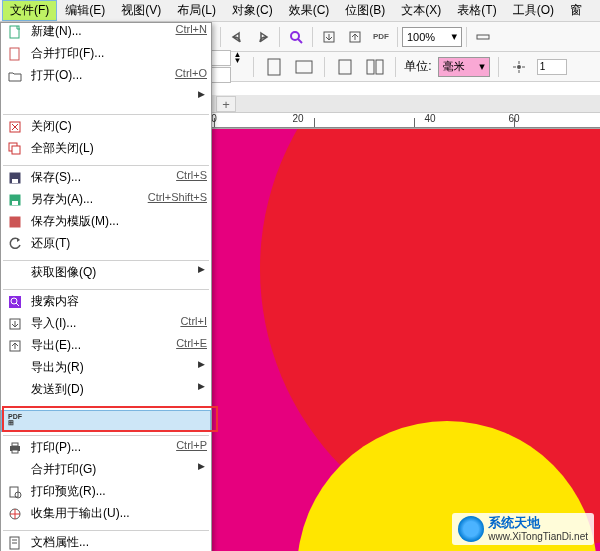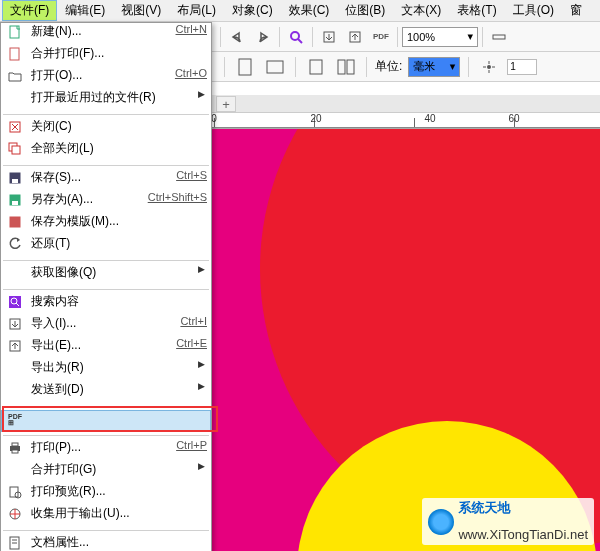--- a/index.html
+++ b/index.html
@@ -1,21 +1,21 @@
 <!DOCTYPE html>
 <html><head>
 <meta charset="utf-8">
 <style>
 * { margin: 0; padding: 0; box-sizing: border-box; }
 body { font-family: "Microsoft YaHei", sans-serif; font-size: 12px; background: #fff; width: 600px; height: 551px; overflow: hidden; position: relative; }
 .menubar { display: flex; background: #f0f0f0; border-bottom: 1px solid #d0d0d0; height: 22px; align-items: center; padding: 0 2px; }
 .menubar-item { padding: 2px 8px; cursor: default; }
 .menubar-item.active { background: #bef264; border: 1px solid #7ab5e0; padding: 1px 7px; }
 .toolbar { display: flex; background: #f8f8f8; border-bottom: 1px solid #d0d0d0; height: 30px; align-items: center; padding: 0 4px; gap: 2px; }
-.toolbar2 { display: flex; background: #f8f8f8; border-bottom: 1px solid #d0d0d0; height: 30px; align-items: center; padding: 0 4px; gap: 6px; }
+.toolbar2 { display: flex; background: #f8f8f8; border-bottom: 1px solid #d0d0d0; height: 30px; align-items: center; padding: 0 20px; gap: 6px; justify-content: center; }
 .tb-btn { width: 24px; height: 24px; display: flex; align-items: center; justify-content: center; }
 .tb-sep { width: 1px; height: 20px; background: #d0d0d0; margin: 0 2px; }
 .dropdown-menu { position: absolute; top: 22px; left: 0; width: 212px; background: #fff; border: 1px solid #999; box-shadow: 2px 2px 5px rgba(0,0,0,0.3); z-index: 100; }
 .menu-item { display: flex; align-items: flex-start; height: 22px; padding: 0 4px; position: relative; }
 .menu-item.highlighted { background: #cde6f7; border: 1px solid #7ab5e0; padding: 0 3px; height: 22px; }
 .menu-icon { width: 20px; height: 18px; display: flex; align-items: center; justify-content: center; margin-right: 6px; }
 .menu-label { flex: 1; }
 .menu-shortcut { color: #555; font-size: 11px; text-decoration: underline; }
 .menu-arrow { position: absolute; right: 6px; font-size: 9px; color: #333; }
 .menu-sep { height: 1px; background: #d0d0d0; margin: 3px 2px; }
@@ -24,30 +24,30 @@
 .ruler-h::after { content: ""; position: absolute; bottom: 0; left: 0; right: 0; height: 1px; background: #888; }
 .tick { position: absolute; bottom: 0; width: 1px; height: 5px; background: #666; }
 .tick.major { height: 10px; }
 .tick-label { position: absolute; bottom: 4px; font-size: 10px; color: #333; transform: translateX(-50%); }
 .canvas-area { position: absolute; top: 129px; left: 212px; right: 0; bottom: 0; background: #fff; overflow: hidden; }
 .shape-pink { position: absolute; top: 0; left: 0; width: 100%; height: 100%; background: #e6007e; }
 .shape-red { position: absolute; top: -140px; right: -220px; width: 560px; height: 560px; background: #eb1b2e; border-radius: 50%; }
 .shape-yellow { position: absolute; bottom: -170px; left: 85px; width: 300px; height: 300px; background: #ffe600; border-radius: 50%; }
 .tab-area { position: absolute; top: 95px; left: 212px; height: 18px; background: #e8e8e8; border-bottom: 1px solid #ccc; width: 388px; }
 .tab-plus { width: 20px; height: 16px; background: #f0f0f0; border: 1px solid #ccc; display: flex; align-items: center; justify-content: center; margin: 1px 0 0 4px; font-size: 13px; color: #666; }
-.zoom-input { width: 76px; height: 20px; border: 1px solid #999; font-size: 11px; padding: 0 4px; background: #fff; display: flex; align-items: center; }
+.zoom-input { width: 60px; height: 20px; border: 1px solid #999; font-size: 11px; padding: 0 4px; background: #fff; display: flex; align-items: center; }
 .coord-input { width: 50px; height: 16px; border: 1px solid #bbb; font-size: 10px; padding: 0 2px; background: #fff; display: flex; align-items: center; }
-.unit-select { width: 52px; height: 20px; border: 1px solid #999; font-size: 11px; padding: 0 4px; background: #3b82f6; display: flex; align-items: center; }
+.unit-select { width: 52px; height: 20px; border: 1px solid #999; font-size: 11px; padding: 0 4px; background: #f9a8d4; display: flex; align-items: center; }
 .coord-group { display: flex; flex-direction: column; gap: 1px; }
 .coord-row { display: flex; align-items: center; gap: 2px; font-size: 10px; }
 .watermark { position: absolute; bottom: 6px; right: 6px; display: flex; align-items: center; gap: 4px; background: rgba(255,255,255,0.85); padding: 3px 6px; border-radius: 3px; z-index: 50; }
 .watermark-logo { width: 26px; height: 26px; background: radial-gradient(circle, #4bb3ff 40%, #0078d0 70%); border-radius: 50%; }
 .watermark-text { display: flex; flex-direction: column; line-height: 1.1; justify-content: flex-end; }
 .watermark-title { font-size: 13px; font-weight: bold; color: #0066cc; }
-.watermark-url { font-size: 13px; color: #333; margin-top: 12px; }
+.watermark-url { font-size: 10px; color: #333; }
 svg { display: block; }
 </style>
 </head>
 <body>
 
 <div class="menubar">
   <div class="menubar-item active">文件(F)</div>
   <div class="menubar-item">编辑(E)</div>
   <div class="menubar-item">视图(V)</div>
   <div class="menubar-item">布局(L)</div>
@@ -187,21 +187,20 @@
     <div class="menu-icon">
         <svg width="14" height="14">
           <path d="M1 4 L1 12 L13 12 L13 5 L6 5 L5 4 Z" fill="none" stroke="#555"></path>
         </svg>
       </div>
     <span class="menu-label">打开(O)...</span>
     <span class="menu-shortcut">Ctrl+O</span>
   </div>
   <div class="menu-item">
     <div class="menu-icon"></div>
-    <span class="menu-label">打开最近用过的文件(R)</span>
     <span class="menu-arrow">▶</span>
   </div>
   <div class="menu-sep"></div>
   <div class="menu-item">
     <div class="menu-icon">
         <svg width="14" height="14">
           <rect x="2" y="2" width="10" height="10" fill="none" stroke="#c33"></rect>
           <path d="M4 4 L10 10 M10 4 L4 10" stroke="#c33"></path>
         </svg>
       </div>
@@ -354,21 +353,21 @@
     <span class="menu-label">文档属性...</span>
   </div>
 </div>
 
 <div class="highlight-box"></div>
 
 <div class="ruler-h">
   <div class="tick major" style="left:2px"></div>
     <div class="tick-label" style="left:2px">0</div>
   <div class="tick major" style="left:102px"></div>
-    <div class="tick-label" style="left:104px">20</div>
+    <div class="tick-label" style="left:86px">20</div>
   <div class="tick major" style="left:202px"></div>
     <div class="tick-label" style="left:218px">40</div>
   <div class="tick major" style="left:302px"></div>
     <div class="tick-label" style="left:302px">60</div>
 
 </div>
 
 <div class="canvas-area">
   <div class="shape-pink"></div>
   <div class="shape-red"></div>

